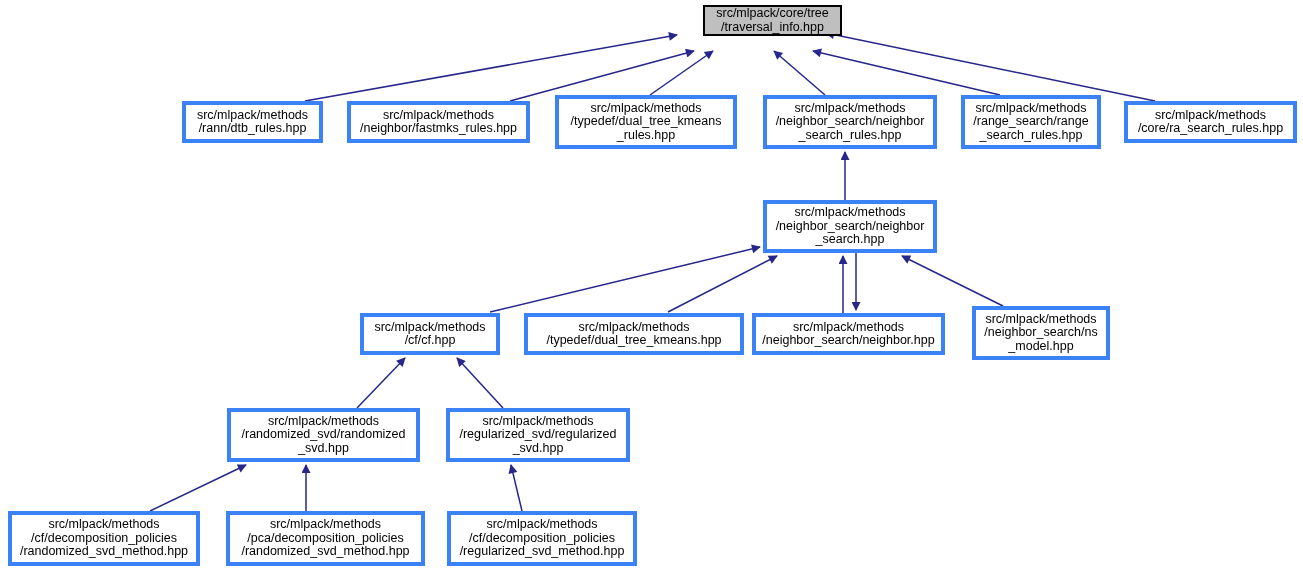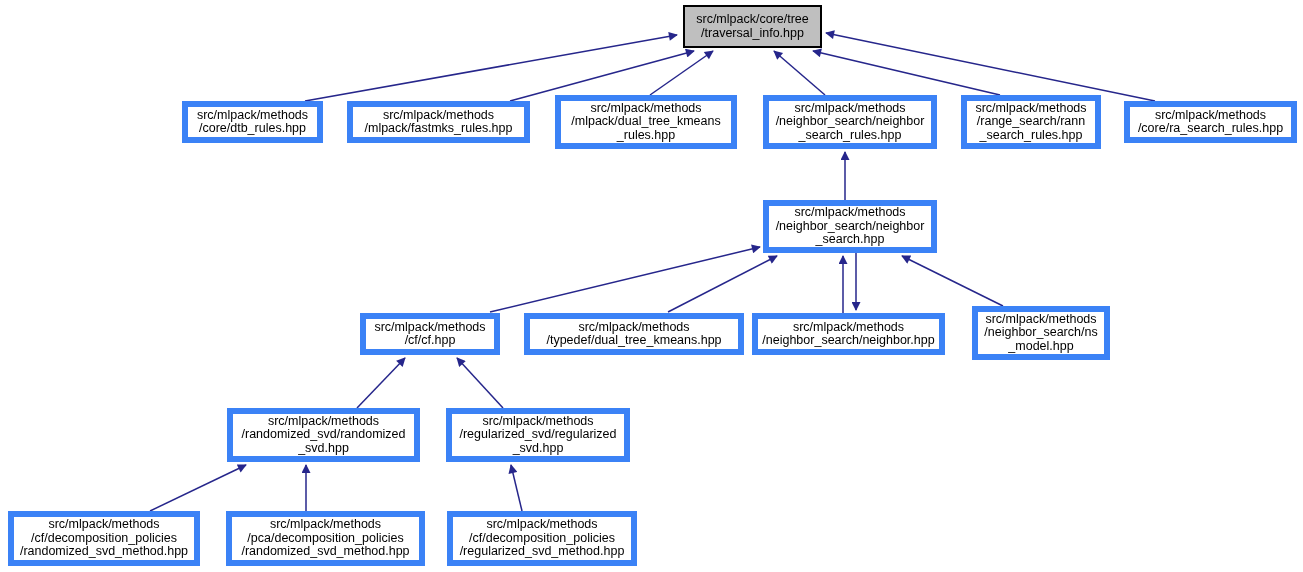--- a/index.html
+++ b/index.html
@@ -8,21 +8,21 @@
     width:1303px;height:572px;
     background:#ffffff;
     font-family:"Liberation Sans","DejaVu Sans",sans-serif;
     overflow:hidden;
   }
   .arrows{position:absolute;left:0;top:0;width:1303px;height:572px;}
   .node{
     position:absolute;
     box-sizing:border-box;
     background:#ffffff;
-    border:6px solid #3b82f6;
+    border:4px solid #3b82f6;
     display:flex;flex-direction:column;justify-content:center;
     font-size:12.5px;line-height:13.5px;color:#000000;
     text-align:center;
     cursor:pointer;
   }
   .node .line{display:block;white-space:nowrap;padding:0 4px;}
   .node.root{
     background:#bfbfbf;
     border:2px solid #000000;
   }
@@ -52,50 +52,50 @@
       <line x1="856" y1="253" x2="856" y2="310" marker-end="url(#ah)"></line>
       <line x1="1003" y1="306" x2="902" y2="256" marker-end="url(#ah)"></line>
       <line x1="357" y1="408" x2="405" y2="358" marker-end="url(#ah)"></line>
       <line x1="503" y1="408" x2="457" y2="358" marker-end="url(#ah)"></line>
       <line x1="150" y1="511" x2="246" y2="465" marker-end="url(#ah)"></line>
       <line x1="306" y1="511" x2="306" y2="465" marker-end="url(#ah)"></line>
       <line x1="522" y1="511" x2="511" y2="465" marker-end="url(#ah)"></line>
     </g>
   </svg>
 
-  <div class="node root" style="left:683px;top:5px;width:139px;height:43px;">
+  <div class="node root" style="left:703px;top:5px;width:139px;height:31px;">
     <span class="line">src/mlpack/core/tree</span>
     <span class="line">/traversal_info.hpp</span>
   </div>
 
   <div class="node" style="left:182px;top:101px;width:141px;height:42px;">
     <span class="line">src/mlpack/methods</span>
-    <span class="line">/core/dtb_rules.hpp</span>
+    <span class="line">/rann/dtb_rules.hpp</span>
   </div>
 
   <div class="node" style="left:347px;top:101px;width:183px;height:42px;">
     <span class="line">src/mlpack/methods</span>
-    <span class="line">/mlpack/fastmks_rules.hpp</span>
+    <span class="line">/neighbor/fastmks_rules.hpp</span>
   </div>
 
   <div class="node" style="left:555px;top:95px;width:182px;height:54px;">
     <span class="line">src/mlpack/methods</span>
-    <span class="line">/mlpack/dual_tree_kmeans</span>
+    <span class="line">/typedef/dual_tree_kmeans</span>
     <span class="line">_rules.hpp</span>
   </div>
 
   <div class="node" style="left:763px;top:95px;width:174px;height:54px;">
     <span class="line">src/mlpack/methods</span>
     <span class="line">/neighbor_search/neighbor</span>
     <span class="line">_search_rules.hpp</span>
   </div>
 
   <div class="node" style="left:961px;top:95px;width:140px;height:54px;">
     <span class="line">src/mlpack/methods</span>
-    <span class="line">/range_search/rann</span>
+    <span class="line">/range_search/range</span>
     <span class="line">_search_rules.hpp</span>
   </div>
 
   <div class="node" style="left:1124px;top:101px;width:173px;height:42px;">
     <span class="line">src/mlpack/methods</span>
     <span class="line">/core/ra_search_rules.hpp</span>
   </div>
 
   <div class="node" style="left:763px;top:200px;width:174px;height:53px;">
     <span class="line">src/mlpack/methods</span>

